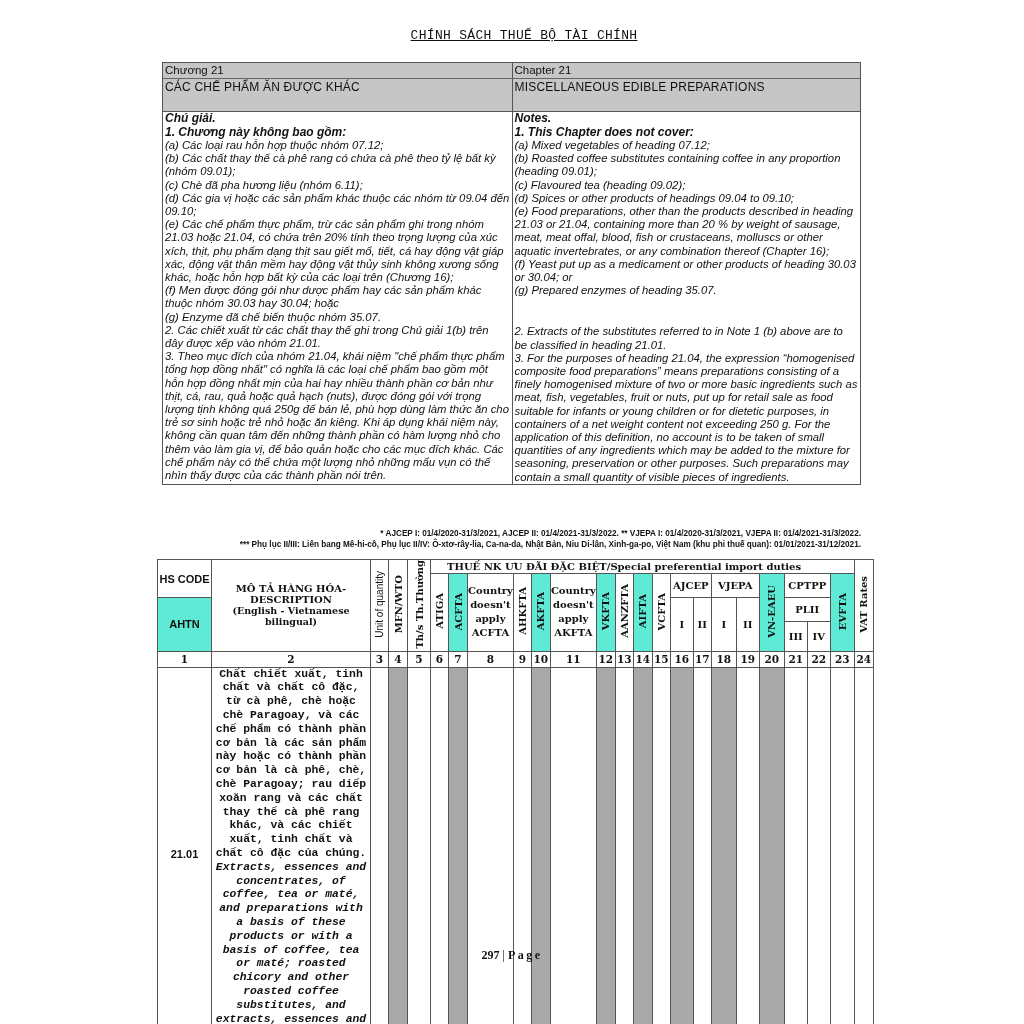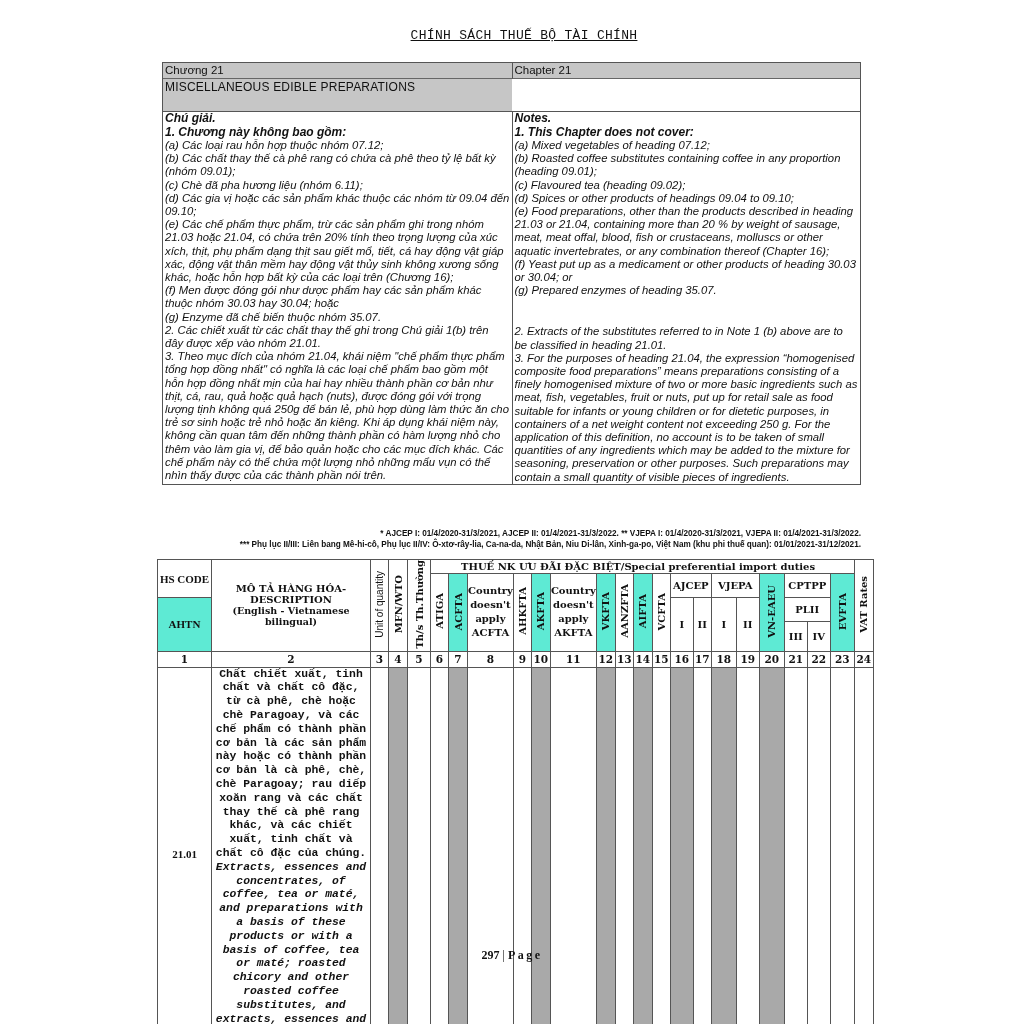--- a/index.html
+++ b/index.html
@@ -27,36 +27,37 @@
   .tariff td { border: 1px solid #555; padding: 0; text-align: center; vertical-align: middle; font-size: 10px; font-weight: bold; overflow: hidden; }
   .tariff .g { background: #a9a9a9; }
   .tariff .hg { background: #5eead4; }
   .vert { writing-mode: vertical-rl; transform: rotate(180deg); white-space: nowrap; font-size: 10px; display: inline-block; }
   .small { font-size: 9.5px; line-height: 14px; }
   .num-row td { font-size: 10.5px; height: 15px; }
   .desc-cell { text-align: center; vertical-align: top !important; font-family: Liberation Mono, monospace; font-size: 11.4px !important; line-height: 13.8px; padding: 0 2px !important; }
   .desc-vi { font-weight: bold; }
   .desc-en { font-weight: bold; font-style: italic; }
   .sub-desc { text-align: left !important; font-family: "Liberation Sans", sans-serif; font-weight: normal !important; font-size: 11.4px !important; padding: 0 2px !important; height: 14px; }
-  .hs-code { font-family: Liberation Serif, serif; font-size: 11px !important; }
+  .hs-code { font-family: Liberation Sans, sans-serif; font-size: 11px !important; }
   .page-number { position: absolute; top: 948px; left: 0; width: 1024px; text-align: center; font-family: "Liberation Serif", serif; font-size: 12px; }
   .page-number b { font-weight: bold; }
   .page-number .pg { letter-spacing: 2.5px; }
 </style>
 </head>
 <body>
 
 <div class="page-header"><span>CHÍNH SÁCH THUẾ BỘ TÀI CHÍNH</span></div>
 
 <div class="notes">
   <div class="row">
     <div class="cell gray chap-label">Chương 21</div>
     <div class="cell gray chap-label">Chapter 21</div>
   </div>
   <div class="row">
+    <div class="cell gray chap-title">CÁC CHẾ PHẨM ĂN ĐƯỢC KHÁC</div>
     <div class="cell gray chap-title">MISCELLANEOUS EDIBLE PREPARATIONS</div>
   </div>
   <div class="row" style="border-top:1px solid #555;">
     <div class="cell notes-body">
       <p class="b">Chú giải.</p>
       <p class="b">1. Chương này không bao gồm:</p>
       <p>(a) Các loại rau hỗn hợp thuộc nhóm 07.12;</p>
       <p>(b) Các chất thay thế cà phê rang có chứa cà phê theo tỷ lệ bất kỳ (nhóm 09.01);</p>
       <p>(c) Chè đã pha hương liệu (nhóm 6.11);</p>
       <p>(d) Các gia vị hoặc các sản phẩm khác thuộc các nhóm từ 09.04 đến 09.10;</p>
@@ -118,21 +119,21 @@
   <tbody>
       <tr style="height:14px">
     <td rowspan="2" class="hs-code" style="height:30px">HS CODE</td>
     <td rowspan="4">
       <div style="font-size:10px">MÔ TẢ HÀNG HÓA-DESCRIPTION</div>
       <div style="font-size:9.5px">(English - Vietnamese bilingual)</div>
     </td>
     <td rowspan="4"><span class="vert" style="font-family:'Liberation Sans',sans-serif;font-weight:normal">Unit of quantity</span></td>
     <td rowspan="4"><span class="vert">MFN/WTO</span></td>
     <td rowspan="4"><span class="vert">Th/s Th.Thường</span></td>
-    <td colspan="18" style="text-align:left;padding-left:30px;font-size:10px">THUẾ NK ƯU ĐÃI ĐẶC BIỆT/Special preferential import duties</td>
+    <td colspan="18" style="text-align:left;padding-left:16px;font-size:10px">THUẾ NK ƯU ĐÃI ĐẶC BIỆT/Special preferential import duties</td>
     <td rowspan="4"><span class="vert">VAT Rates</span></td>
   </tr>
   <tr style="height:16px">
     <td rowspan="3"><span class="vert">ATIGA</span></td>
     <td rowspan="3" class="hg"><span class="vert">ACFTA</span></td>
     <td rowspan="3" class="small">Country doesn't apply ACFTA</td>
     <td rowspan="3"><span class="vert">AHKFTA</span></td>
     <td rowspan="3" class="hg"><span class="vert">AKFTA</span></td>
     <td rowspan="3" class="small">Country doesn't apply AKFTA</td>
     <td rowspan="3" class="hg"><span class="vert">VKFTA</span></td>

